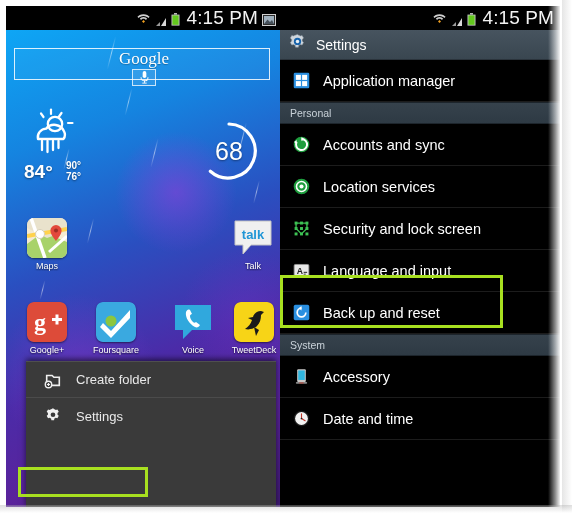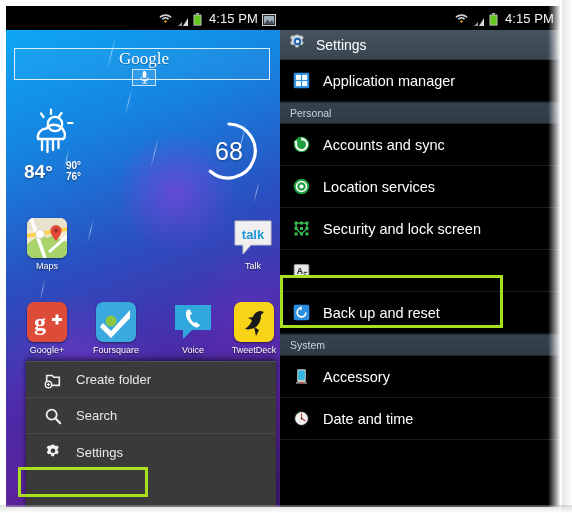--- a/index.html
+++ b/index.html
@@ -43,21 +43,21 @@
     padding-right: 4px;
     box-sizing: border-box;
   }
   .sb-icons {
     display: flex;
     align-items: center;
     gap: 4px;
   }
   .sb-time {
     color: #f2f2f2;
-    font-size: 13px;
+    font-size: 19px;
     letter-spacing: 0.1px;
     margin-left: 3px;
     text-align: center;
   }
   .ico-wifi { width: 13px; height: 12px; position: relative; display:inline-block;}
   .ico-wifi svg { display:block; }
   .ico-signal { width: 13px; height: 11px; display:inline-block;}
   .ico-batt { width: 9px; height: 13px; display:inline-block;}
   .ico-pic { width: 14px; height: 12px; display:inline-block;}
 
@@ -523,29 +523,20 @@
         <span class="ci">
           <svg viewBox="0 0 20 20" width="18" height="18">
             <path d="M3 5 h6 l2 2 h6 v9 h-14 z" fill="none" stroke="#efefef" stroke-width="1.8"></path>
             <circle cx="5" cy="15" r="3.6" fill="#3a3a3a" stroke="#efefef" stroke-width="1.5"></circle>
             <path d="M5 13.2 v3.6 M3.2 15 h3.6" stroke="#efefef" stroke-width="1.3"></path>
           </svg>
         </span>
         <span class="ct">Create folder</span>
       </div>
 
-      <div class="ctx-item">
-        <span class="ci">
-          <svg viewBox="0 0 20 20" width="18" height="18">
-            <circle cx="8.5" cy="8.5" r="5.6" fill="none" stroke="#efefef" stroke-width="2"></circle>
-            <line x1="12.6" y1="12.6" x2="18" y2="18" stroke="#efefef" stroke-width="2.4" stroke-linecap="round"></line>
-          </svg>
-        </span>
-        <span class="ct">Search</span>
-      </div>
 
       <div class="ctx-item">
         <span class="ci">
           <svg viewBox="0 0 20 20" width="18" height="18">
             <path d="M10 1.4 l1.5 1.2 a7 7 0 0 1 1.6 0.7 l1.8 -0.5 l1.5 2.6 l-1.4 1.3 a7 7 0 0 1 0 1.8 l1.4 1.3 l-1.5 2.6 l-1.8 -0.5 a7 7 0 0 1 -1.6 0.9 l-0.3 1.9 h-3 l-0.3 -1.9 a7 7 0 0 1 -1.6 -0.9 l-1.8 0.5 l-1.5 -2.6 l1.4 -1.3 a7 7 0 0 1 0 -1.8 l-1.4 -1.3 l1.5 -2.6 l1.8 0.5 a7 7 0 0 1 1.6 -0.7 z" fill="#f0f0f0"></path>
             <circle cx="10" cy="8.6" r="2.6" fill="#3a3a3a"></circle>
           </svg>
         </span>
         <span class="ct">Settings</span>
       </div>
@@ -655,20 +646,21 @@
 
     <div class="set-row">
       <span class="ricon">
         <svg viewBox="0 0 22 22" width="19" height="19">
           <rect x="2.5" y="4" width="17" height="14" rx="1.5" fill="#e8e8e8" stroke="#9a9a9a"></rect>
           <text x="9" y="14.5" font-family="Liberation Sans, sans-serif" font-size="10" font-weight="bold" fill="#1a1a1a" text-anchor="middle">A</text>
           <rect x="13.5" y="12.5" width="4" height="1.4" fill="#444"></rect>
           <rect x="13.5" y="14.6" width="2.4" height="1.2" fill="#444"></rect>
         </svg>
       </span>
+      <span class="rlbl">Language and input</span>
     </div>
 
     <div class="set-row">
       <span class="ricon">
         <svg viewBox="0 0 22 22" width="19" height="19">
           <rect x="2" y="2" width="18" height="18" rx="2" fill="#2a8fe0"></rect>
           <path d="M11 6 A5 5 0 1 0 16 11" fill="none" stroke="#ffffff" stroke-width="2"></path>
           <path d="M11 3.4 l0 5.2 l-3.2 -2.6 z" fill="#ffffff"></path>
         </svg>
       </span>

